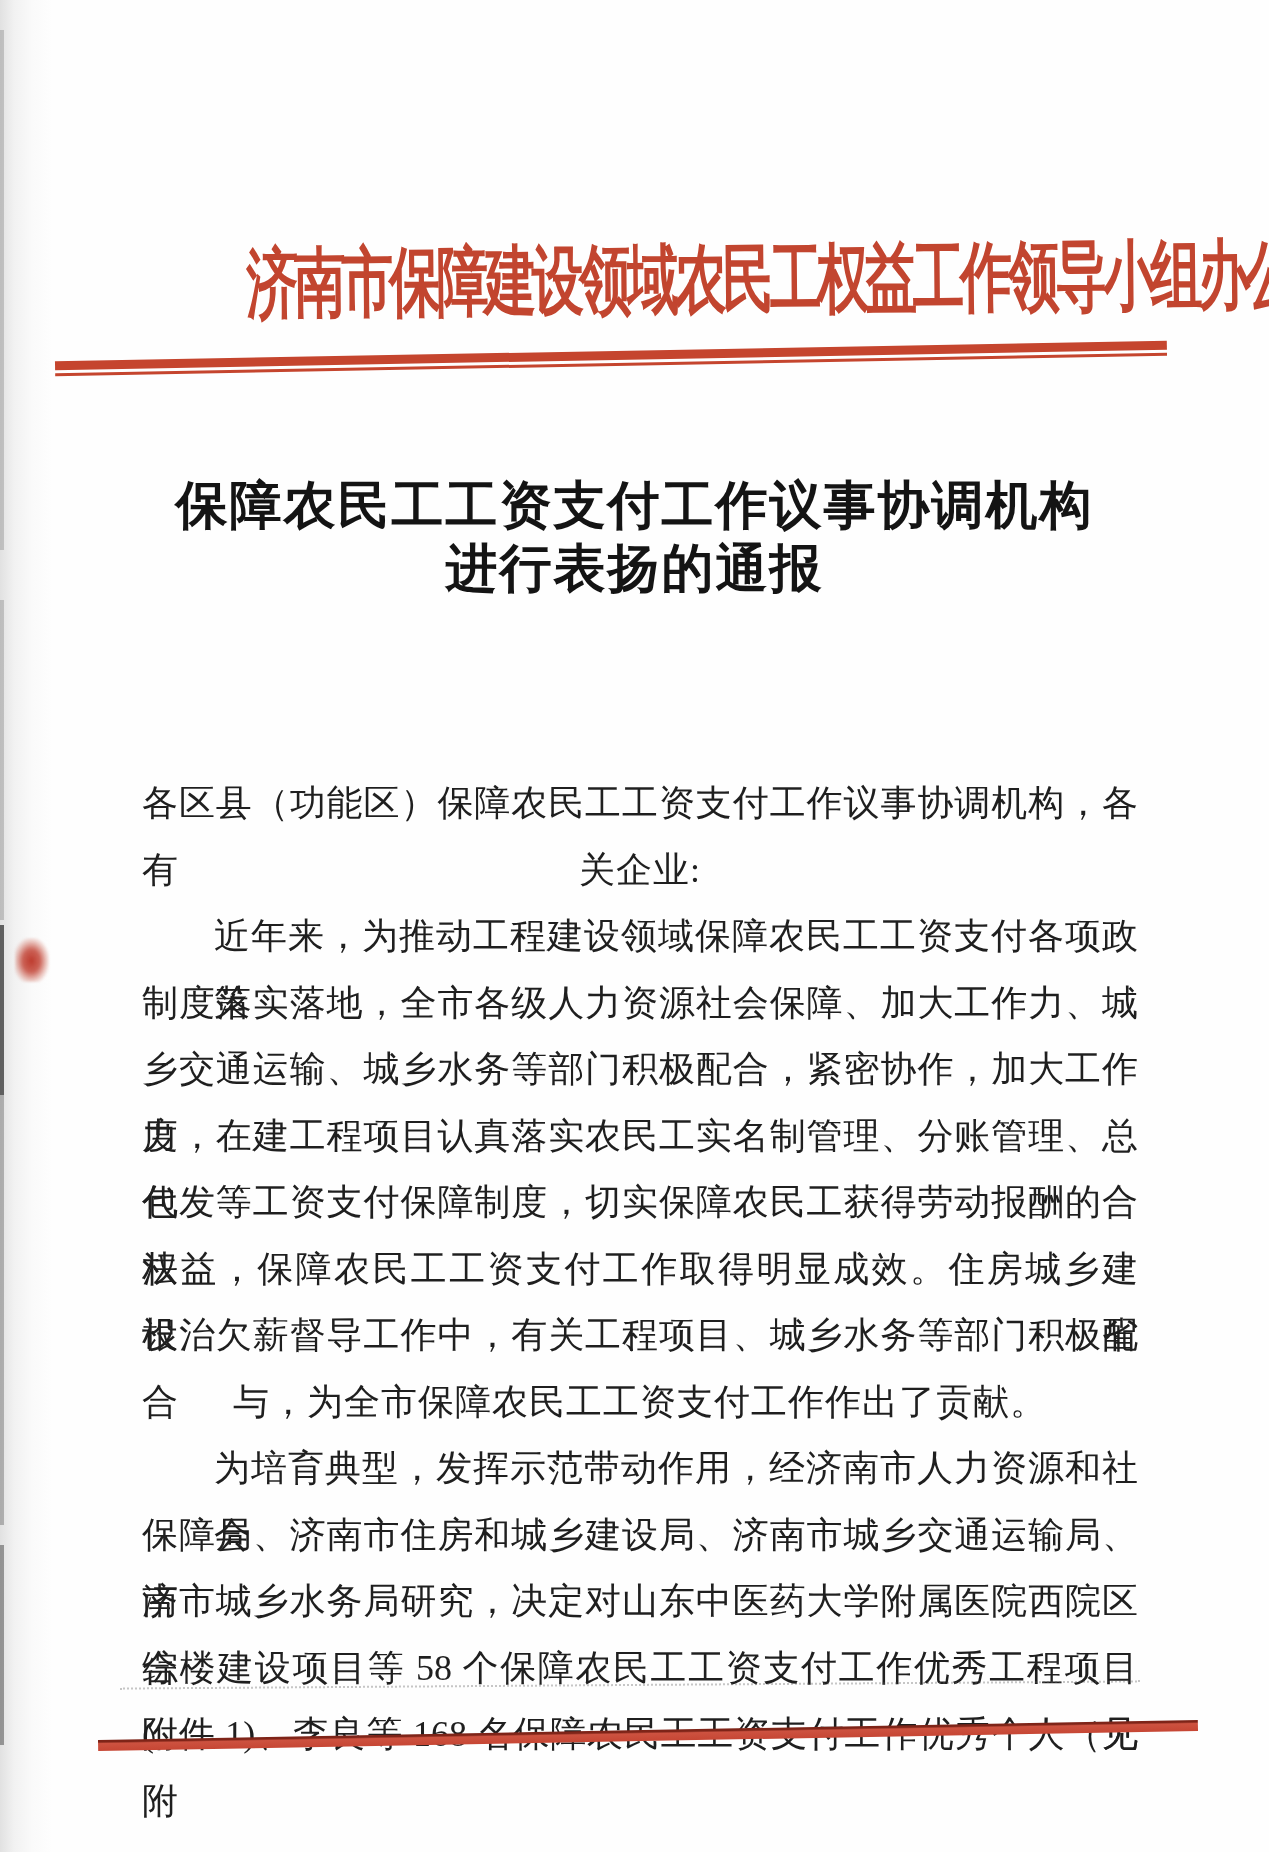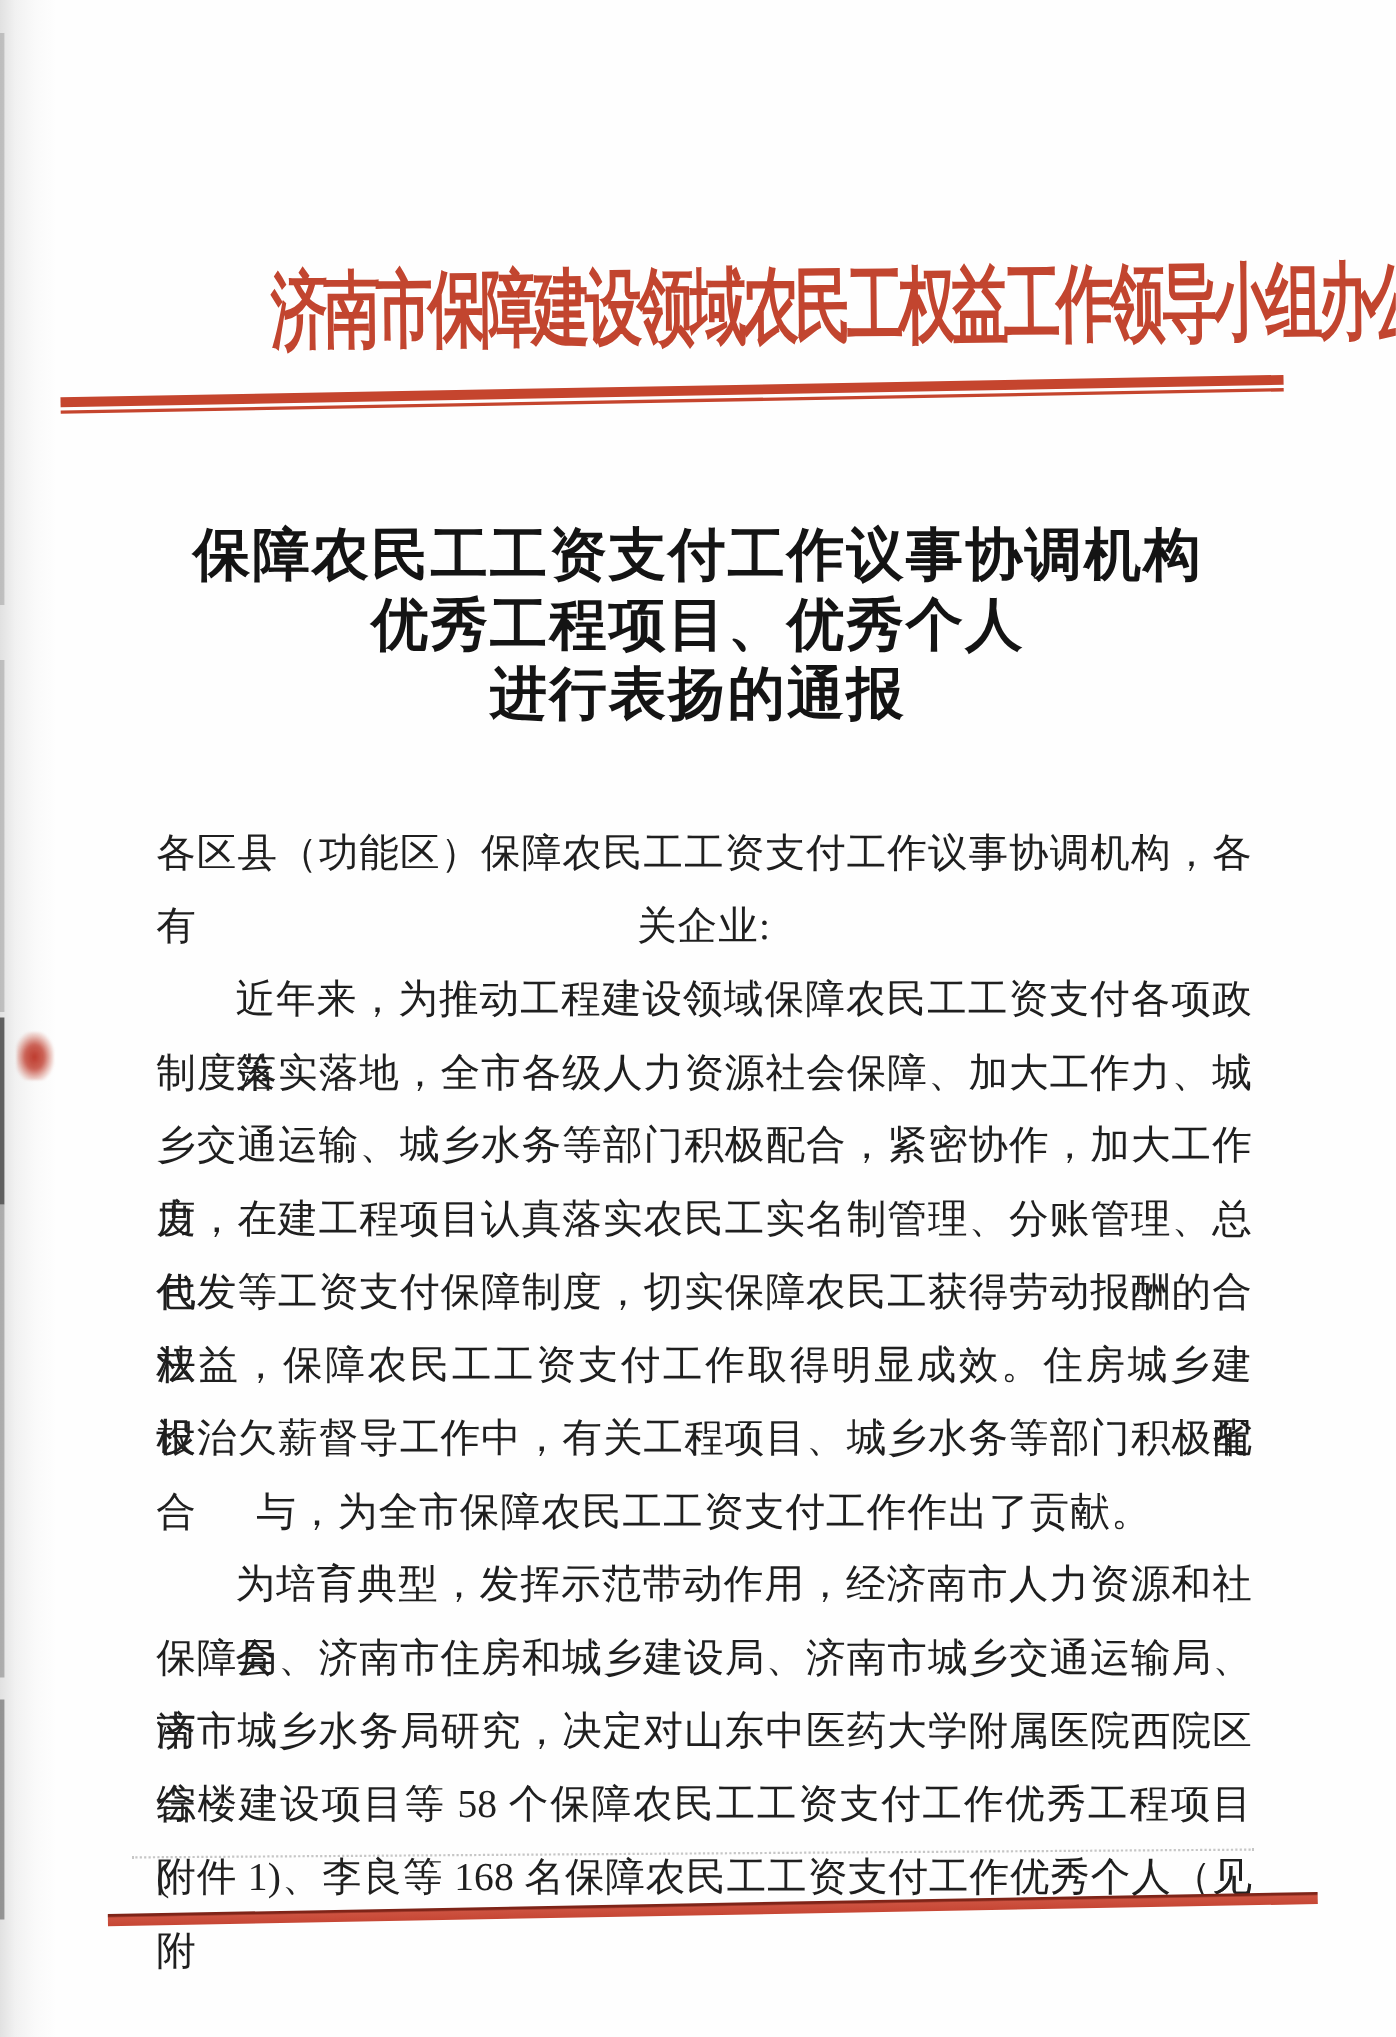--- a/index.html
+++ b/index.html
@@ -81,21 +81,21 @@
     font-weight: bold;
     font-size: 52px;
     line-height: 63px;
     letter-spacing: 2px;
     color: #141414;
   }
 
   
   .doc-body {
     position: absolute;
-    left: 142px; top: 742px;
+    left: 142px; top: 770px;
     width: 996px;
     font-size: 36px;
     line-height: 66.5px;
     color: #1f1f1f;
   }
   .bline { height: 66.5px; }
   .fill  { text-align: justify; text-align-last: justify; }
   .lft   { text-align: center; letter-spacing: 1px; }
   .ind   { padding-left: 72px; }
 
@@ -132,21 +132,20 @@
   <div class="ink-blot"></div>
 
   <div class="office-name">济南市保障建设领域农民工权益工作领导小组办公室</div>
   <div class="rule-head">
     <div class="thick"></div>
     <div class="thin"></div>
   </div>
 
   <div class="doc-title">
     <div>保障农民工工资支付工作议事协调机构</div>
-    <div>优秀工程项目、优秀个人</div>
     <div>进行表扬的通报</div>
   </div>
 
   <div class="doc-body">
     <div class="bline fill">各区县（功能区）保障农民工工资支付工作议事协调机构，各有</div>
     <div class="bline lft">关企业:</div>
     <div class="bline fill ind">近年来，为推动工程建设领域保障农民工工资支付各项政策</div>
     <div class="bline fill">制度落实落地，全市各级人力资源社会保障、加大工作力、城</div>
     <div class="bline fill">乡交通运输、城乡水务等部门积极配合，紧密协作，加大工作力</div>
     <div class="bline fill">度，在建工程项目认真落实农民工实名制管理、分账管理、总包</div>

